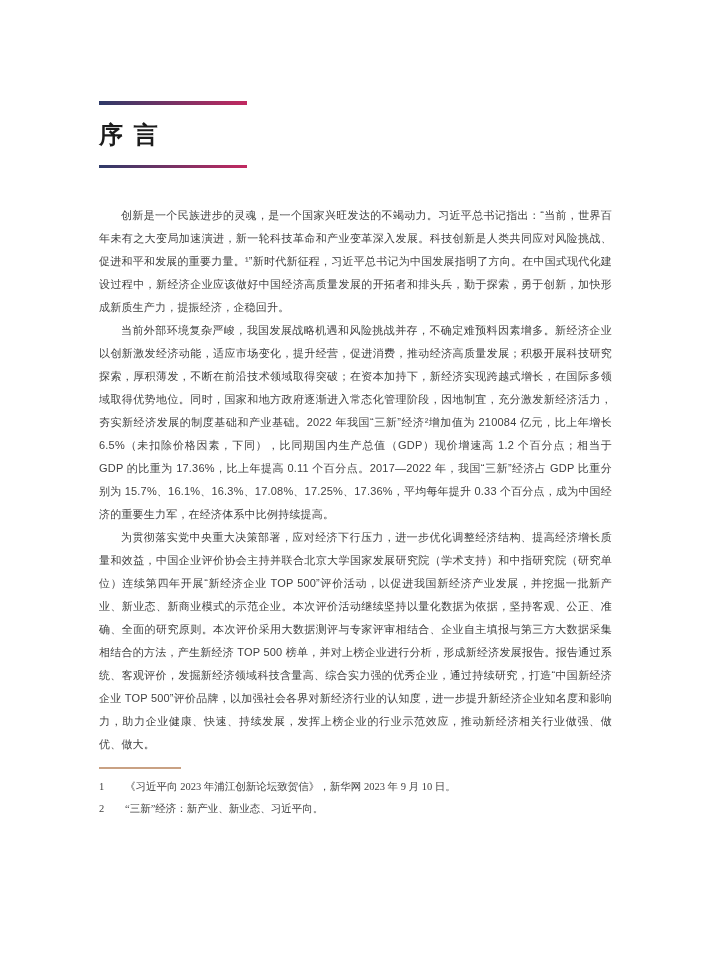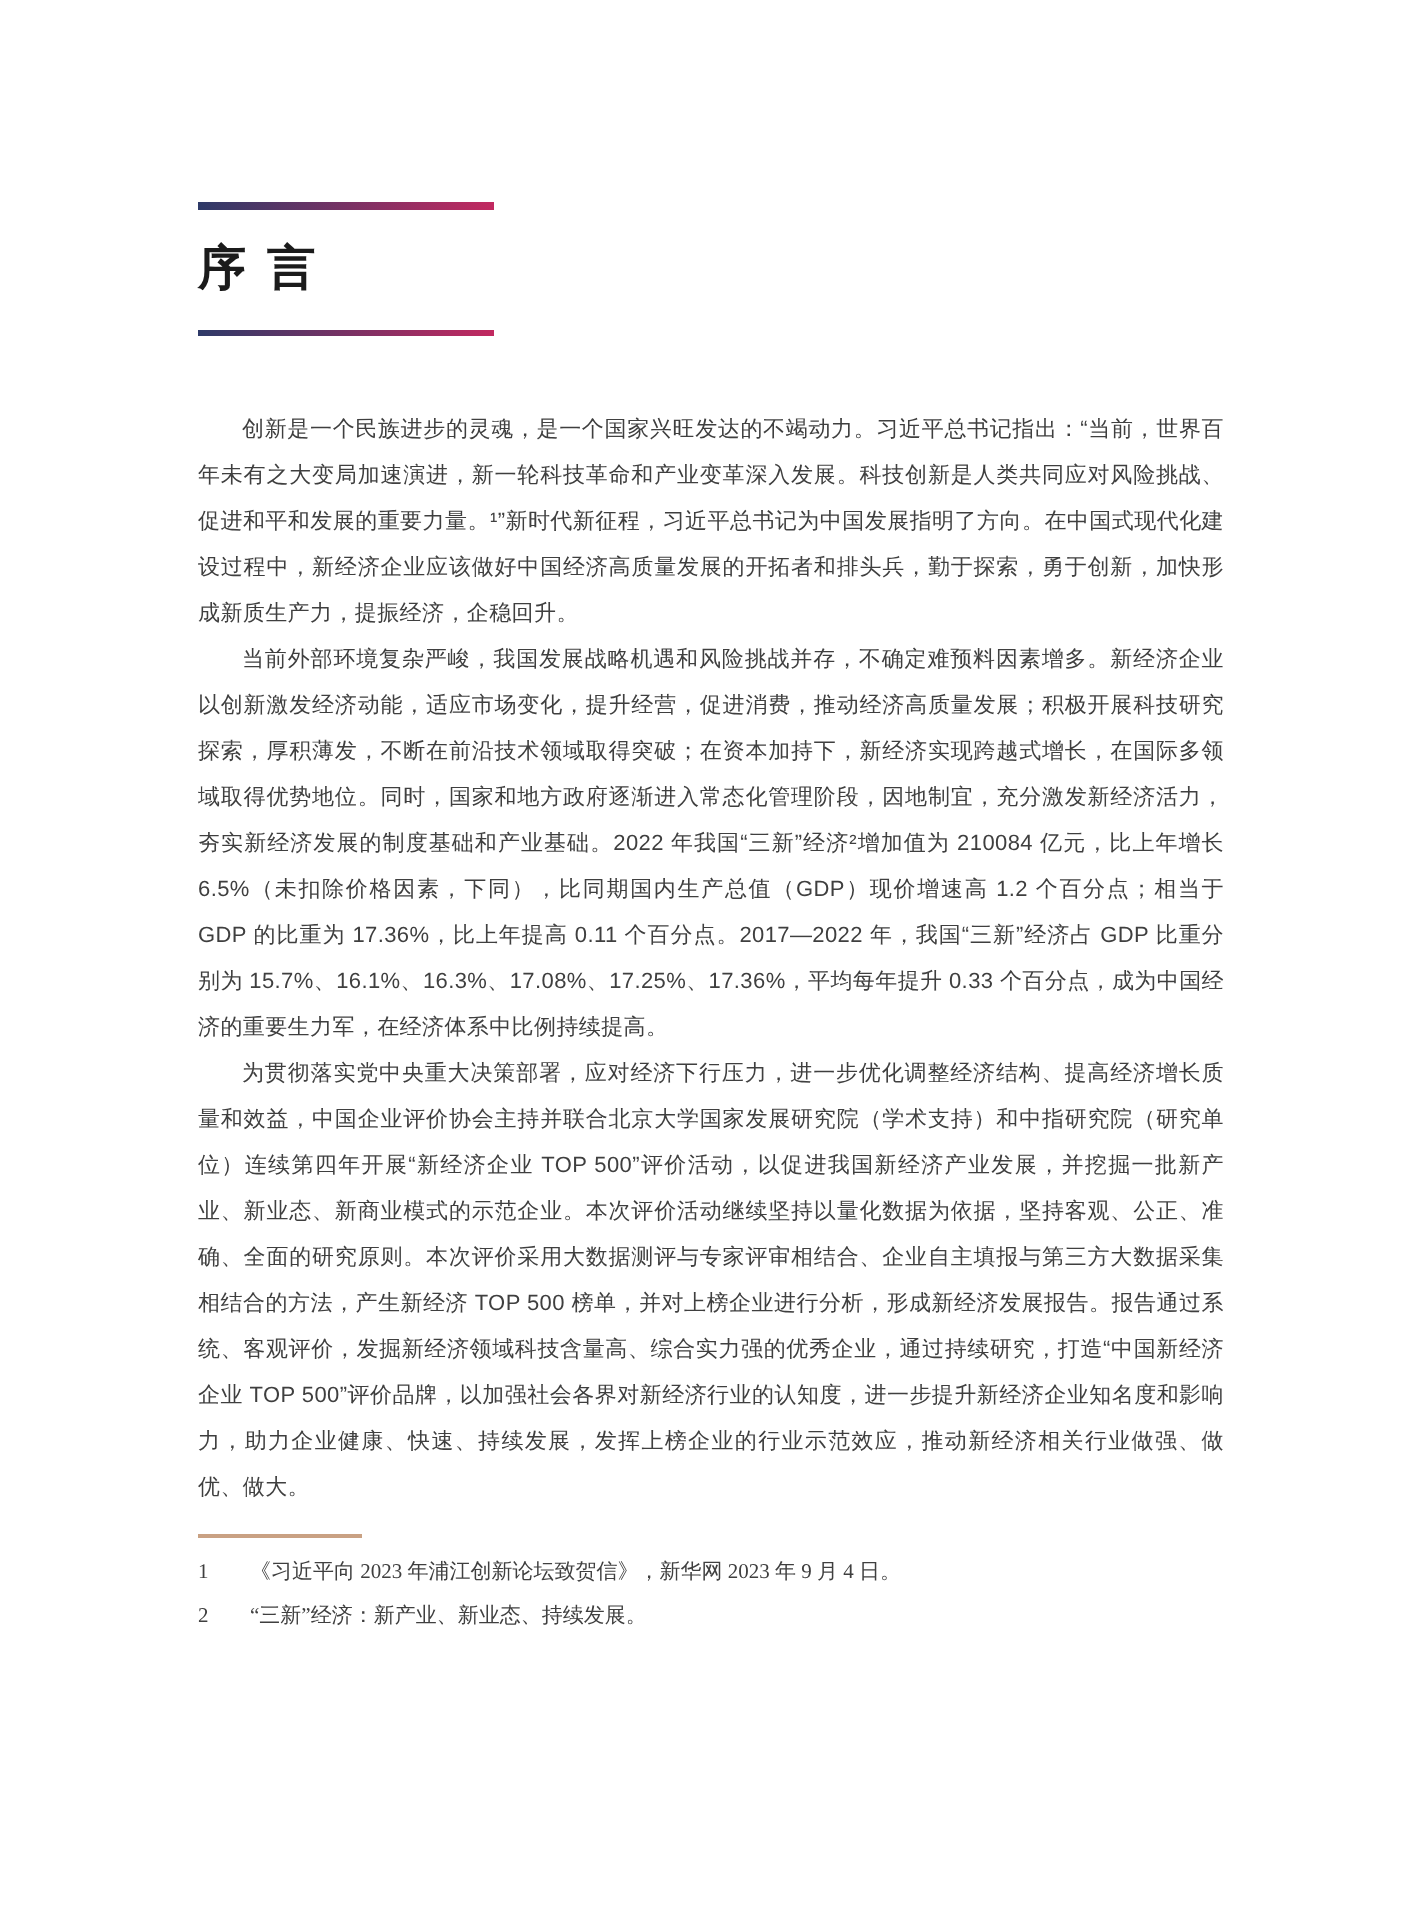--- a/index.html
+++ b/index.html
@@ -91,23 +91,23 @@
         <p>创新是一个民族进步的灵魂，是一个国家兴旺发达的不竭动力。习近平总书记指出：“当前，世界百年未有之大变局加速演进，新一轮科技革命和产业变革深入发展。科技创新是人类共同应对风险挑战、促进和平和发展的重要力量。¹”新时代新征程，习近平总书记为中国发展指明了方向。在中国式现代化建设过程中，新经济企业应该做好中国经济高质量发展的开拓者和排头兵，勤于探索，勇于创新，加快形成新质生产力，提振经济，企稳回升。</p>
         <p>当前外部环境复杂严峻，我国发展战略机遇和风险挑战并存，不确定难预料因素增多。新经济企业以创新激发经济动能，适应市场变化，提升经营，促进消费，推动经济高质量发展；积极开展科技研究探索，厚积薄发，不断在前沿技术领域取得突破；在资本加持下，新经济实现跨越式增长，在国际多领域取得优势地位。同时，国家和地方政府逐渐进入常态化管理阶段，因地制宜，充分激发新经济活力，夯实新经济发展的制度基础和产业基础。2022 年我国“三新”经济²增加值为 210084 亿元，比上年增长 6.5%（未扣除价格因素，下同），比同期国内生产总值（GDP）现价增速高 1.2 个百分点；相当于 GDP 的比重为 17.36%，比上年提高 0.11 个百分点。2017—2022 年，我国“三新”经济占 GDP 比重分别为 15.7%、16.1%、16.3%、17.08%、17.25%、17.36%，平均每年提升 0.33 个百分点，成为中国经济的重要生力军，在经济体系中比例持续提高。</p>
         <p>为贯彻落实党中央重大决策部署，应对经济下行压力，进一步优化调整经济结构、提高经济增长质量和效益，中国企业评价协会主持并联合北京大学国家发展研究院（学术支持）和中指研究院（研究单位）连续第四年开展“新经济企业 TOP 500”评价活动，以促进我国新经济产业发展，并挖掘一批新产业、新业态、新商业模式的示范企业。本次评价活动继续坚持以量化数据为依据，坚持客观、公正、准确、全面的研究原则。本次评价采用大数据测评与专家评审相结合、企业自主填报与第三方大数据采集相结合的方法，产生新经济 TOP 500 榜单，并对上榜企业进行分析，形成新经济发展报告。报告通过系统、客观评价，发掘新经济领域科技含量高、综合实力强的优秀企业，通过持续研究，打造“中国新经济企业 TOP 500”评价品牌，以加强社会各界对新经济行业的认知度，进一步提升新经济企业知名度和影响力，助力企业健康、快速、持续发展，发挥上榜企业的行业示范效应，推动新经济相关行业做强、做优、做大。</p>
       </main>
 
     <footer class="footnotes">
       <div class="fn-rule"></div>
       <div id="footnote-list">
           <div class="fn-item">
             <span class="fn-num">1</span>
-            <span class="fn-text">《习近平向 2023 年浦江创新论坛致贺信》，新华网 2023 年 9 月 4 日。</span>
+            <span class="fn-text">《习近平向 2023 年浦江创新论坛致贺信》，新华网 2023 年 9 月 10 日。</span>
           </div>
           <div class="fn-item">
             <span class="fn-num">2</span>
-            <span class="fn-text">“三新”经济：新产业、新业态、持续发展。</span>
+            <span class="fn-text">“三新”经济：新产业、新业态、习近平向。</span>
           </div>
         </div>
     </footer>
 
   </div>
 </div>
 
 </body></html>

